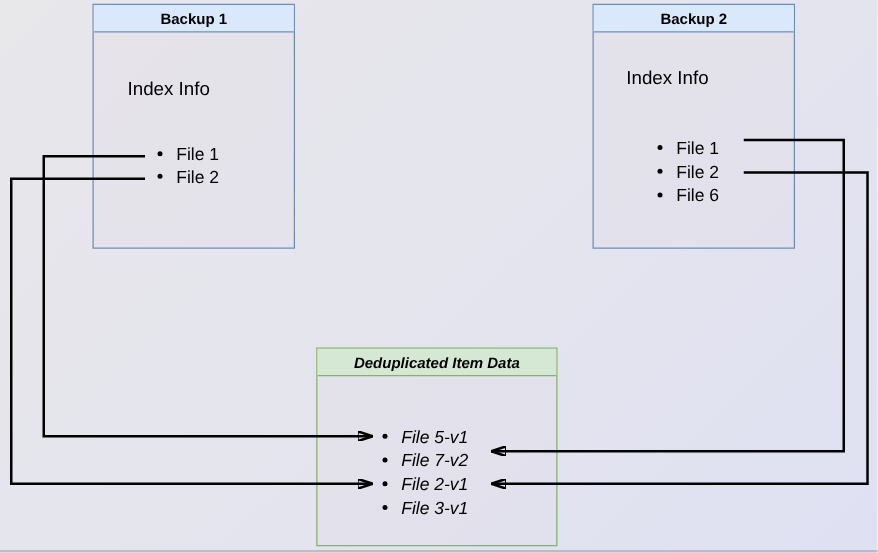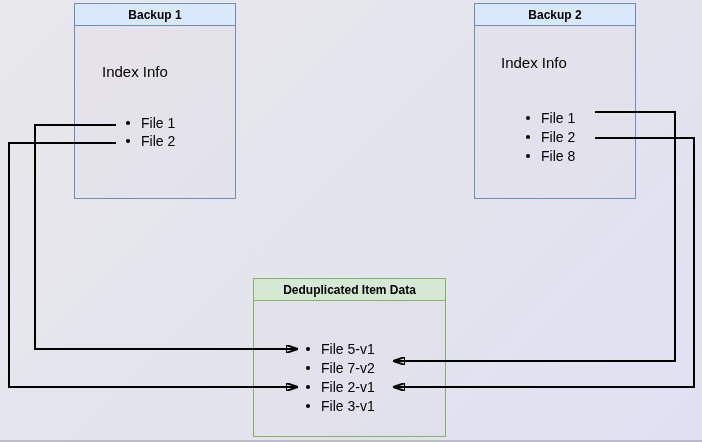--- a/index.html
+++ b/index.html
@@ -45,21 +45,21 @@
     font-size: 14px; white-space: nowrap;
   }
   .row-h18 { height: 18px; }
   .row-h19 { height: 19px; }
   .dot {
     width: 4px; height: 4px; border-radius: 50%;
     background: #000; margin-right: 11px; flex: 0 0 auto;
   }
   #backup1 { left: 74px;  top: 3px;   width: 162px; height: 196px; }
   #backup2 { left: 474px; top: 3px;   width: 162px; height: 196px; }
-  #dedup   { left: 253px; top: 278px; width: 193px; height: 159px; }
+  #dedup   { left: 253px; top: 278px; width: 193px; height: 159px; font-style: italic; }
   #backup1 .section-label { left: 27px; top: 59px; }
   #backup2 .section-label { left: 26px; top: 50px; }
   #backup1 .list { left: 51px; top: 110px; }
   #backup2 .list { left: 51px; top: 104px; }
   #dedup   .list { left: 52px; top: 60px;  }
   svg.arrows {
     position: absolute; left: 0; top: 0;
     width: 702px; height: 442px;
     pointer-events: none;
   }
@@ -92,21 +92,21 @@
       <div class="list-row row-h19">
         <span class="dot"></span>
         <span>File 1</span>
       </div>
       <div class="list-row row-h19">
         <span class="dot"></span>
         <span>File 2</span>
       </div>
       <div class="list-row row-h19">
         <span class="dot"></span>
-        <span>File 8</span>
+        <span>File 6</span>
       </div>
     </div>
   </div>
 
   <div class="node green" id="dedup">
     <div class="node-title">Deduplicated Item Data</div>
     <div class="list">
       <div class="list-row row-h19">
         <span class="dot"></span>
         <span>File 5-v1</span>

